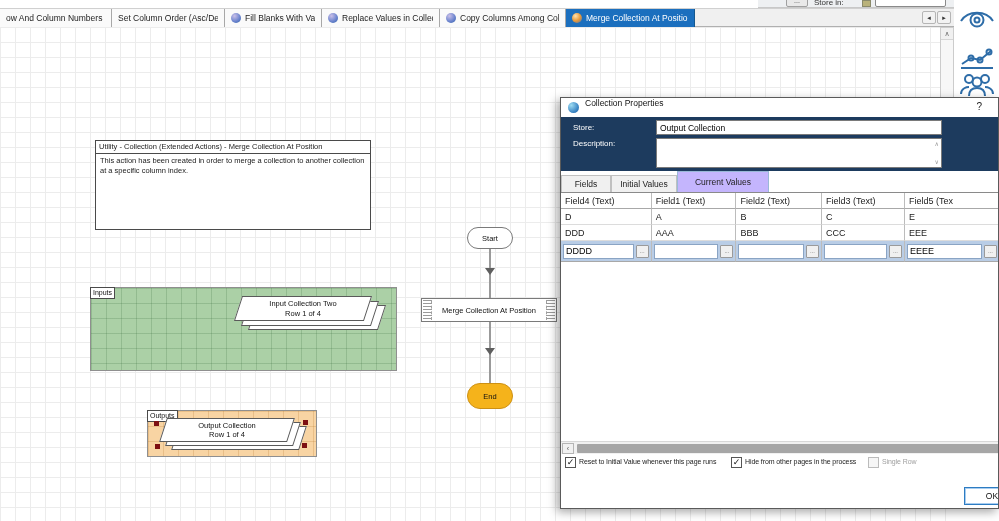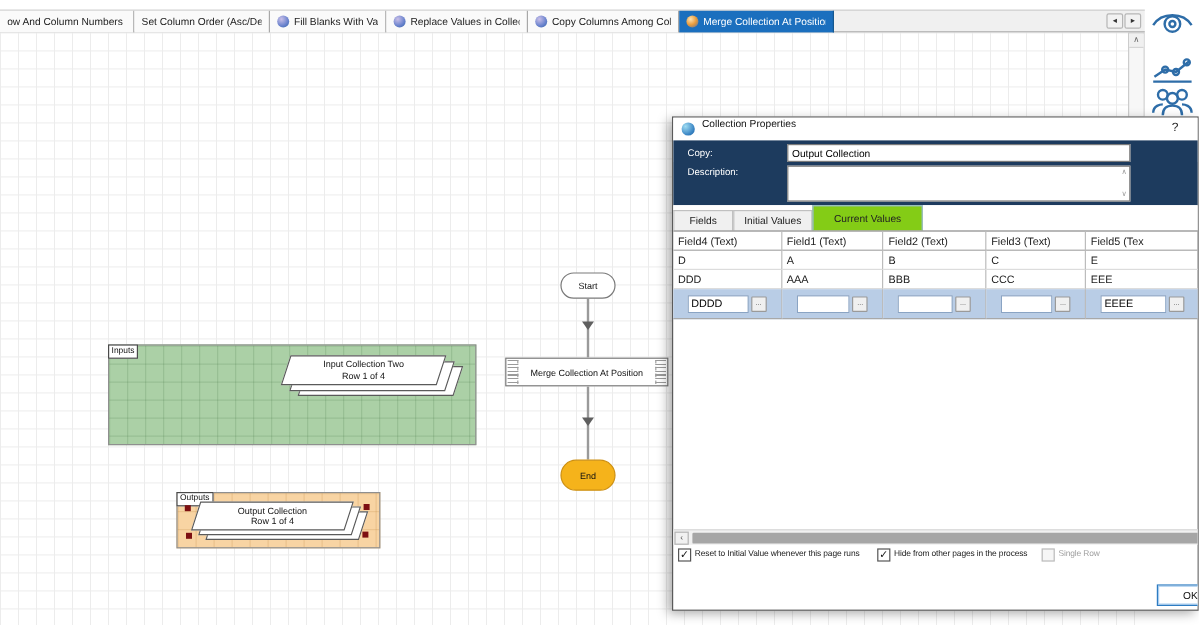--- a/index.html
+++ b/index.html
@@ -80,30 +80,30 @@
   .dlg-help { position:absolute; right:16px; top:3px; font-size:10px; color:#222; }
   .dlg-navy { position:absolute; left:0; top:19px; width:439px; height:54px; background:#1d3b5e; }
   .navy-label { position:absolute; font-size:8px; color:#fff; }
   .name-input { position:absolute; left:95px; top:3px; width:286px; height:15px; border:1px solid #7a7a7a; background:#fff; font-size:8.5px; padding:0 3px; font-family:"Liberation Sans", sans-serif; }
   .desc-box { position:absolute; left:95px; top:21px; width:286px; height:30px; border:1px solid #7a7a7a; background:#fff; }
   .desc-arrow { position:absolute; right:2px; font-size:6px; color:#999; line-height:6px; }
 
   .dlg-tabs { position:absolute; left:0; top:73px; width:439px; height:21px; background:#fff; }
   .dtab { position:absolute; text-align:center; font-size:8.5px; color:#222; }
   .dtab.inactive { top:4px; height:17px; line-height:17px; background:#f0f0f0; border:1px solid #c0c0c0; border-bottom:none; }
-  .dtab.active { top:0; height:21px; line-height:21px; background:#84cc16; border:1px solid #9ab8d8; border-bottom:none; }
+  .dtab.active { top:0; height:21px; line-height:21px; background:#c4b5fd; border:1px solid #9ab8d8; border-bottom:none; }
   .dt0 { left:0; width:50px; } .dt1 { left:50px; width:66px; } .dt2 { left:116px; width:92px; }
 
   .dlg-table { position:absolute; left:0; top:94px; width:439px; border-top:1px solid #8a8a8a; }
   .trow { display:flex; }
   .tcell { font-size:9px; color:#1a1a1a; padding:0 0 0 4px; border-right:1px solid #bcbcbc; display:flex; align-items:center; overflow:hidden; white-space:nowrap; }
   .c0{width:105px;} .c1{width:98px;} .c2{width:99px;} .c3{width:96px;} .c4{width:110px;}
   .hrow .tcell { height:16px; border-bottom:1px solid #a8a8a8; color:#222; }
   .drow .tcell { height:16px; border-bottom:1px solid #dcdcdc; }
-  .erow .tcell { height:21px; background:#b9cde6; padding:12px; border-bottom:1px solid #a8a8a8; }
+  .erow .tcell { height:21px; background:#b9cde6; padding:2px; border-bottom:1px solid #a8a8a8; }
   .cell-input { flex:1 1 auto; min-width:0; height:15px; border:1px solid #8aa4c4; background:#fff; font-size:9px; padding:0 2px; font-family:"Liberation Sans", sans-serif; }
   .cell-btn { flex:0 0 auto; width:13px; height:13px; margin-left:2px; background:#f0f0f0; border:1px solid #9a9a9a; border-radius:1px; font-size:6px; color:#555; line-height:11px; text-align:center; }
 
   .hscroll { position:absolute; left:0; top:343px; width:439px; height:13px; background:#f1f1f1; border-top:1px solid #d8d8d8; }
   .hs-left { position:absolute; left:1px; top:1px; width:12px; height:11px; background:#f1f1f1; border:1px solid #b5b5b5; font-size:7px; color:#555; text-align:center; line-height:10px; }
   .hs-thumb { position:absolute; left:16px; top:2px; right:0; height:9px; background:#a6a6a6; border-radius:1px; }
 
   .cbrow { position:absolute; left:0; top:358px; width:439px; height:14px; }
   .cbox { position:absolute; top:1px; width:11px; height:11px; background:#fff; border:1px solid #555; font-size:9px; line-height:9px; text-align:center; color:#111; }
   .cb-label { position:absolute; top:2px; font-size:7px; color:#222; letter-spacing:-0.1px; white-space:nowrap; }
@@ -112,20 +112,24 @@
 
   .ok-btn { position:absolute; left:403px; top:389px; width:56px; height:18px; background:#fff; border:1px solid #2d7cc2; box-shadow:0 0 0 1px #a8cdf0 inset; font-size:8.5px; color:#111; text-align:center; line-height:16px; }
 </style>
 </head>
 <body>
 
 <div class="stage">
 
   <div class="canvas">
 
+    <div class="note" style="left:95px;top:113px;">
+      <div class="note-title">Utility - Collection (Extended Actions) - Merge Collection At Position</div>
+      <div class="note-body">This action has been created in order to merge a collection to another collection at a specific column index.</div>
+    </div>
 
     <div class="group inputs" style="left:90px;top:260px;">
       <div class="group-label">Inputs</div>
     </div>
     <div class="pstack" style="left:238px;top:269px;width:160px;height:40px;">
       <div class="sheet" style="left:14px;top:9px;width:130px;height:25px;"></div>
       <div class="sheet" style="left:7px;top:5px;width:130px;height:25px;"></div>
       <div class="sheet" style="left:0;top:0;width:130px;height:25px;"></div>
       <div class="ptext" style="left:0;top:0;width:130px;height:25px;">
         <span>Input Collection Two</span>
@@ -160,20 +164,27 @@
     </div>
     <div class="flow-line" style="top:295px;height:61px;"></div>
     <div class="arrow-down" style="top:321px;"></div>
     <div class="node-pill end" style="top:356px;">End</div>
   </div>
 
   <div class="vscroll">
     <div class="vscroll-up">∧</div>
   </div>
 
+  <div class="top-sliver">
+    <div class="sliver-panel"></div>
+    <div class="sliver-dots">...</div>
+    <div class="sliver-label">Store in:</div>
+    <div class="sliver-icon"></div>
+    <div class="sliver-input"></div>
+  </div>
 
   <div class="tabbar">
     <div class="tab t0">
         <span class="tab-label">ow And Column Numbers By Value</span>
       </div>
     <div class="tab t1">
         <span class="tab-label">Set Column Order (Asc/Desc)</span>
       </div>
     <div class="tab t2">
         <span class="tab-ico"></span>
@@ -223,21 +234,21 @@
     </div>
   </div>
 
   <div class="dialog">
     <div class="dlg-titlebar">
       <div class="dlg-ico"></div>
       <div class="dlg-title">Collection Properties</div>
       <div class="dlg-help">?</div>
     </div>
     <div class="dlg-navy">
-      <div class="navy-label" style="left:12px;top:6px;">Copy:</div>
+      <div class="navy-label" style="left:12px;top:6px;">Store:</div>
       <input class="name-input" value="Output Collection" style="">
       <div class="navy-label" style="left:12px;top:22px;">Description:</div>
       <div class="desc-box">
         <span class="desc-arrow" style="top:2px;">∧</span>
         <span class="desc-arrow" style="bottom:2px;">∨</span>
       </div>
     </div>
 
     <div class="dlg-tabs">
       <div class="dtab inactive dt0">Fields</div>

